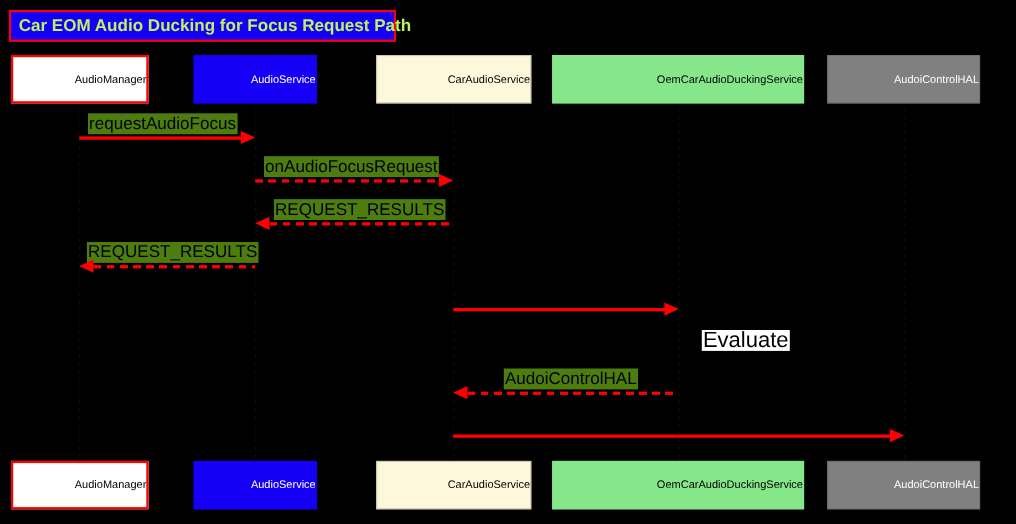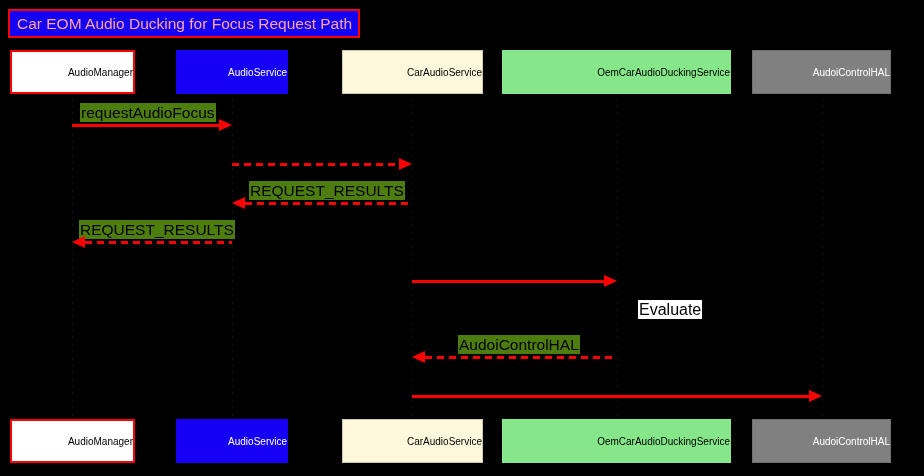--- a/index.html
+++ b/index.html
@@ -22,23 +22,24 @@
     left: 8px;
     top: 9px;
     width: 352px;
     height: 29px;
     background: #1500f5;
     border: 2px solid #ff0000;
     box-sizing: border-box;
     display: flex;
     align-items: center;
     padding-left: 7px;
-    color: #fca5a5;
+    color: #bef264;
     font-size: 15.5px;
     white-space: nowrap;
+    font-weight: bold;
   }
   .participant {
     position: absolute;
     box-sizing: border-box;
     display: flex;
     align-items: center;
     justify-content: flex-end;
     font-size: 10px;
     white-space: nowrap;
     height: 44px;
@@ -89,21 +90,21 @@
     color: #000000;
     font-size: 15.5px;
     line-height: 19px;
     padding: 0 1px;
     white-space: nowrap;
   }
   .note-label {
     position: absolute;
     background: #ffffff;
     color: #000000;
-    font-size: 16px;
+    font-size: 20px;
     line-height: 19px;
     padding: 0 1px;
     white-space: nowrap;
     text-align: center;
   }
 </style>
 </head>
 <body>
 
 <div id="diagram">
@@ -147,20 +148,21 @@
     <span>OemCarAudioDuckingService</span>
   </div>
   <div class="participant" style="left:752px;top:419px;width:139px;background:#808080;color:#ffffff;border:1px solid #707070;">
     <span>AudoiControlHAL</span>
   </div>
 
   <div class="msg-label" style="left:80px;top:103px;">requestAudioFocus</div>
   <div class="msg-line" style="left:72px;top:124px;width:148px;"></div>
   <div class="arrow-head right" style="left:219px;top:119px;"></div>
 
+  <div class="msg-label" style="left:240px;top:142px;">onAudioFocusRequest</div>
   <div class="msg-line dashed" style="left:232px;top:163px;width:168px;"></div>
   <div class="arrow-head right" style="left:399px;top:158px;"></div>
 
   <div class="msg-label" style="left:249px;top:181px;">REQUEST_RESULTS</div>
   <div class="msg-line dashed" style="left:245px;top:202px;width:167px;"></div>
   <div class="arrow-head left" style="left:232px;top:197px;"></div>
 
   <div class="msg-label" style="left:79px;top:220px;">REQUEST_RESULTS</div>
   <div class="msg-line dashed" style="left:85px;top:241px;width:147px;"></div>
   <div class="arrow-head left" style="left:72px;top:236px;"></div>

